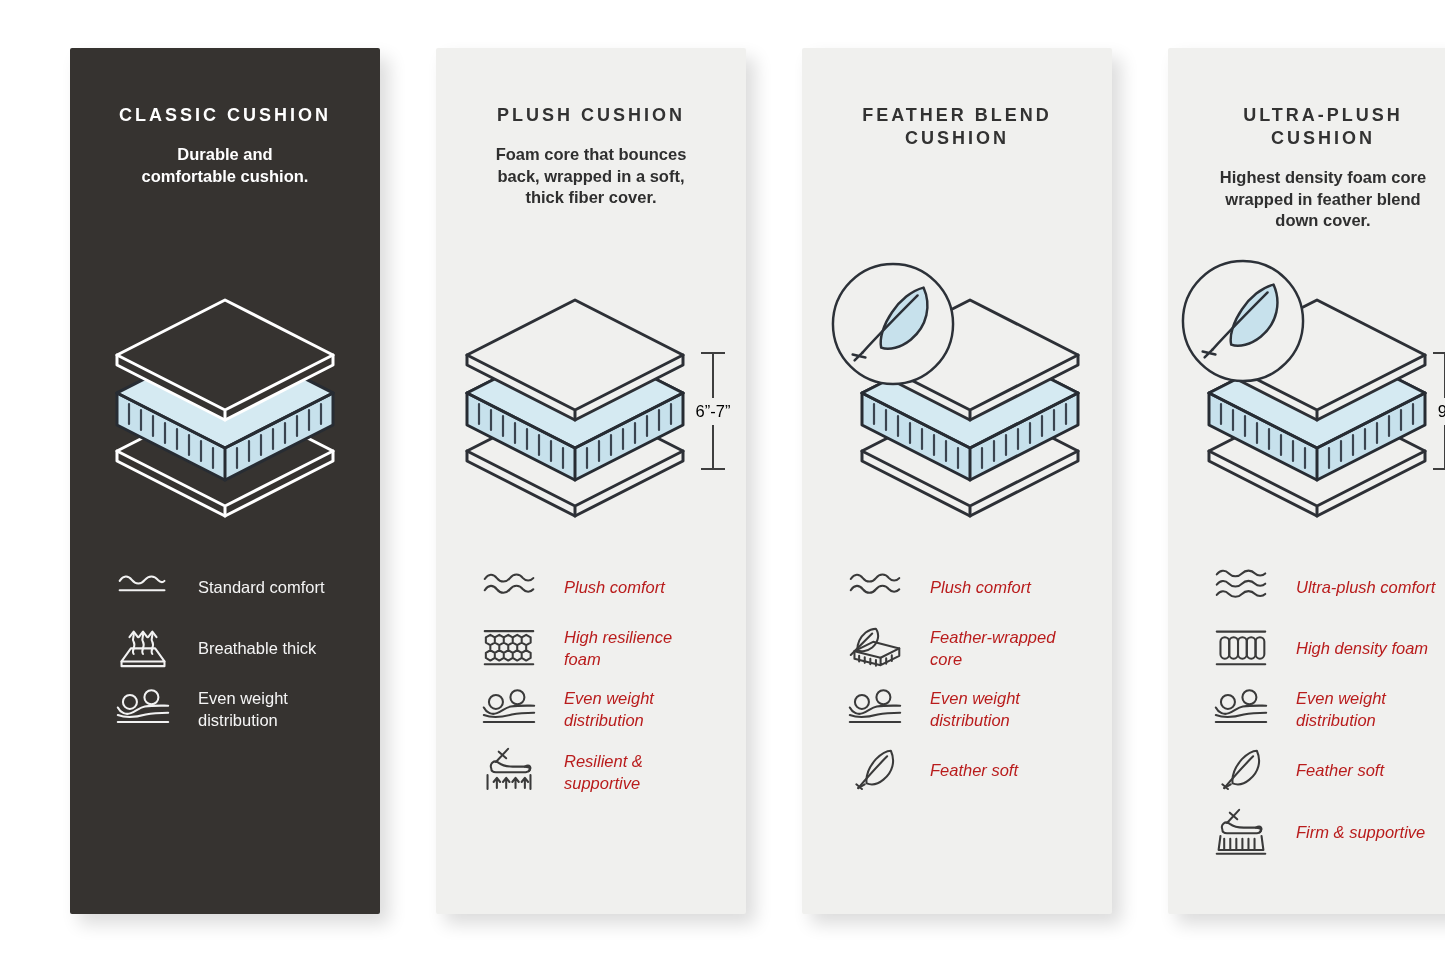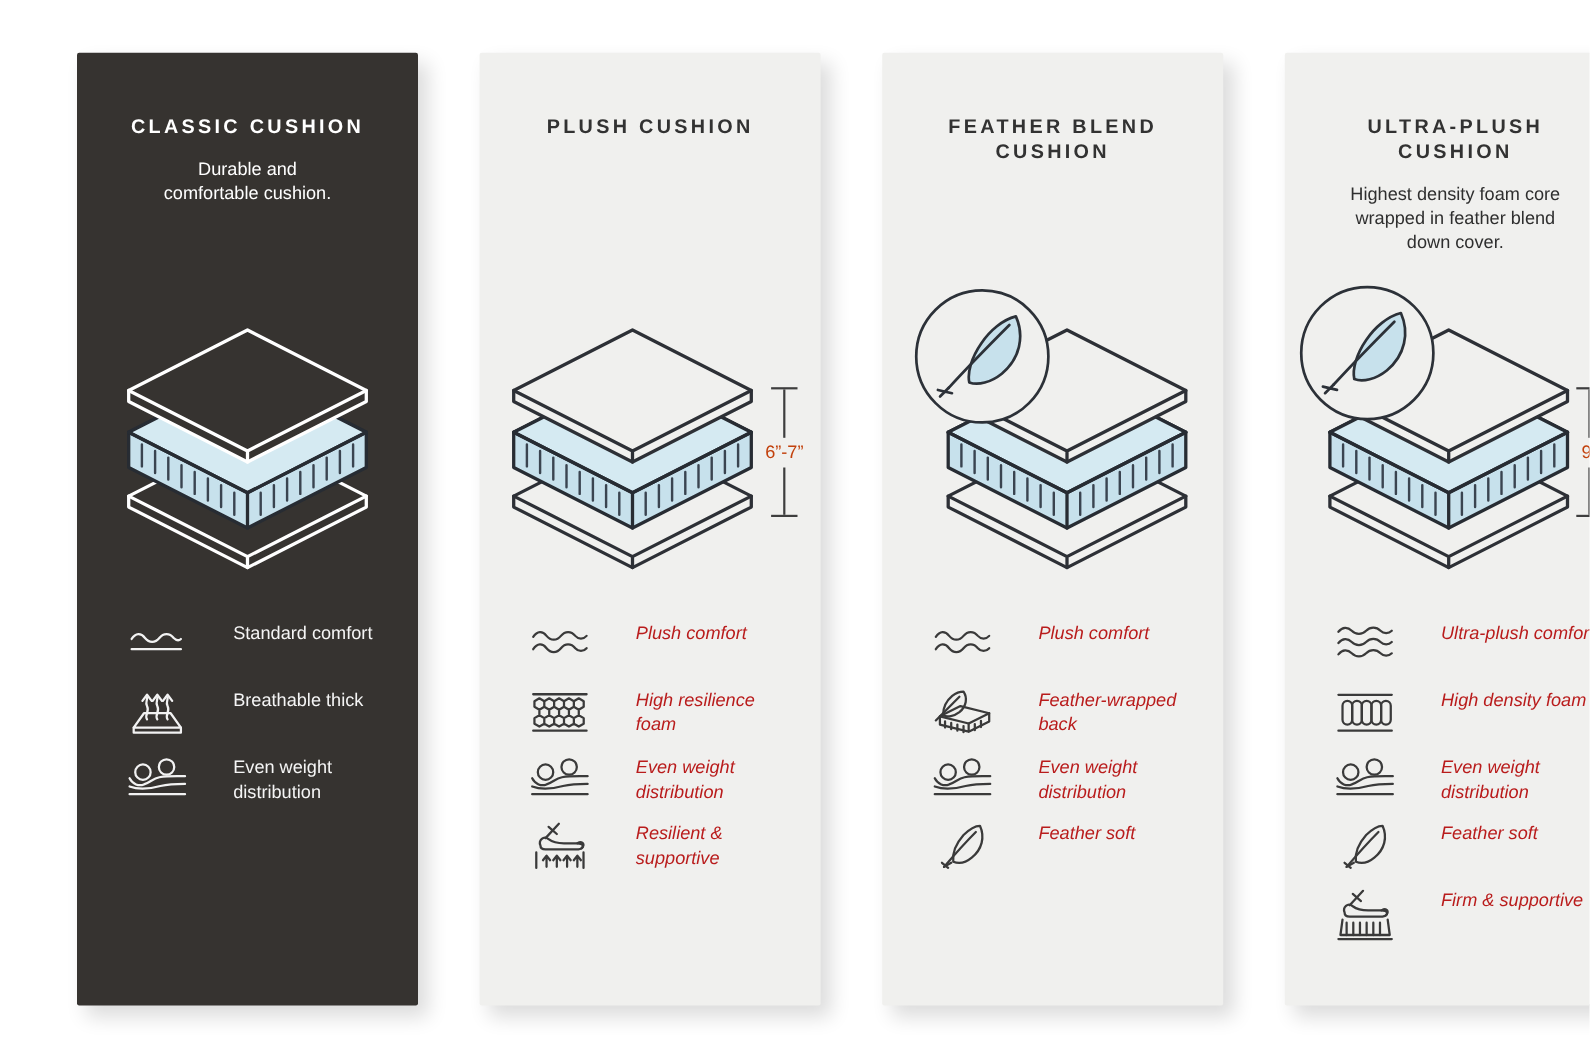--- a/index.html
+++ b/index.html
@@ -7,21 +7,21 @@
   .board{display:flex;gap:34px;padding:48px 0 0 48px;}
   .panel{position:relative;width:310px;height:866px;border-radius:2px;flex:none;
     box-shadow:9px 10px 18px rgba(0,0,0,0.14);margin-left:22px;}
   .panel.light{background:#f0f0ee;color:#333333;}
   .panel.dark{background:#363330;color:#ffffff;}
 
   .title{margin:0;padding-top:56px;text-align:center;font-size:18px;font-weight:bold;
     letter-spacing:3px;line-height:23px;white-space:pre-line;}
   .panel.light .title{color:#323232;}
   .desc{margin:17px auto 0;text-align:center;font-size:16.5px;line-height:21.5px;
-    white-space:pre-line;}
+    white-space:pre-line;font-weight:bold;}
   .panel.light .desc{color:#2f2f2f;}
 
   .diagram{position:absolute;top:200px;left:0;width:100%;height:292px;}
   .cushion{position:absolute;top:44px;left:50%;width:300px;height:240px;}
   .shift-0{transform:translateX(-50%);}
   .shift-l16{transform:translateX(calc(-50% - 16px));}
   .shift-r13{transform:translateX(calc(-50% + 13px));}
   .shift-l6{transform:translateX(calc(-50% - 6px));}
   .cushion path{stroke-linejoin:round;stroke-linecap:round;}
   .c-slab{stroke-width:3;}
@@ -36,24 +36,24 @@
   .c-hatch{fill:none;stroke:#3a4450;stroke-width:2.2;}
 
   .badge{position:absolute;width:128px;height:128px;}
   .badge.pos-a{left:27px;top:12px;}
   .badge.pos-b{left:11px;top:9px;}
 
   .bracket{position:absolute;right:18px;top:104px;height:118px;width:30px;
     display:flex;flex-direction:column;align-items:center;}
   .bracket .cap{width:24px;height:0;border-top:2.5px solid #3e3e3e;flex:none;}
   .bracket .seg{width:2.5px;flex:1;background:#3e3e3e;}
-  .bracket .mlabel{font-size:16.5px;color:#c2410c;margin:4px 0;white-space:nowrap;}
+  .bracket .mlabel{font-size:16.5px;color:#000000;margin:4px 0;white-space:nowrap;}
 
   .features{position:absolute;top:517px;left:44px;right:20px;margin:0;padding:0;list-style:none;}
-  .feat{display:flex;align-items:flex-start;gap:40px;min-height:44px;margin-bottom:16px;}
+  .feat{display:flex;align-items:center;gap:26px;min-height:44px;margin-bottom:16px;}
   .ibox{width:58px;flex:none;display:flex;justify-content:center;align-items:center;}
   .fico{stroke:currentColor;fill:none;stroke-width:2.2;stroke-linecap:round;stroke-linejoin:round;width:56px;}
   .panel.light .ibox{color:#3a3a3a;}
   .panel.dark .ibox{color:#f2f2f2;}
   .flabel{font-size:16.5px;line-height:22px;white-space:pre-line;}
   .panel.light .flabel{color:#b91c1c;font-style:italic;}
   .panel.dark .flabel{color:#f5f5f5;}
 </style>
 </head>
 <body>
@@ -112,20 +112,23 @@
           </svg>
         </span>
         <span class="flabel">Even weight
 distribution</span>
       </li>
     </ul>
   </section>
 
   <section class="panel light">
     <h2 class="title">PLUSH CUSHION</h2>
+    <p class="desc">Foam core that bounces
+back, wrapped in a soft,
+thick fiber cover.</p>
     <div class="diagram">
       <svg class="cushion shift-l16" viewBox="0 0 300 240">
         <path class="c-slab" d="M150,104 L258,159 L258,169 L150,224 L42,169 L42,159 Z"></path>
         <path class="c-edge" d="M42,159 L150,214 L258,159 M150,214 L150,224"></path>
         <path class="c-foam-side" d="M150,46 L258,101 L258,133 L150,188 L42,133 L42,101 Z"></path>
         <path class="c-foam-top" d="M150,46 L258,101 L150,156 L42,101 Z"></path>
         <path class="c-foam-edge" d="M42,101 L150,156 L258,101 M150,156 L150,188"></path>
         <path class="c-hatch" d="M54,112V132M66,118V138M78,124V144M90,131V151M102,137V157M114,143V163M126,149V169M138,156V176M162,156V176M174,149V169M186,143V163M198,137V157M210,131V151M222,124V144M234,118V138M246,112V132"></path>
         <path class="c-slab" d="M150,8 L258,63 L258,73 L150,128 L42,73 L42,63 Z"></path>
         <path class="c-edge" d="M42,63 L150,118 L258,63 M150,118 L150,128"></path>
@@ -225,21 +228,21 @@
         <span class="ibox">
           <svg class="fico" viewBox="0 0 60 48">
             <path d="M8,27 L28,17 L56,24 L36,34 Z"></path>
             <path d="M8,27 L8,35 L36,42 L36,34 M36,42 L56,32 L56,24"></path>
             <path d="M13,32 V38 M19,33.5 V39.5 M25,35 V41 M31,36.5 V42.5 M42,34.5 V40.5 M48,31.5 V37.5"></path>
             <path d="M31,3 C35,9 34,17 27,23 C22,27 15,28 11,26 C11,19 14,12 20,7 C24,4 28,3 31,3 Z"></path>
             <path d="M27,8 C21,14 14,21 4,31"></path>
           </svg>
         </span>
         <span class="flabel">Feather-wrapped
-back</span>
+core</span>
       </li>
       <li class="feat">
         <span class="ibox">
           <svg class="fico" viewBox="0 0 60 48">
             <circle cx="16" cy="16" r="7.5"></circle>
               <circle cx="39" cy="11" r="7.5"></circle>
             <path d="M3,22 C6,28 12,30 17,28 C23,26 26,22 32,21 C41,19.5 50,20 57,20"></path>
             <path d="M3,30 C12,33.5 24,32 33,29.5 C42,27.5 51,27.5 57,27.5"></path>
             <path d="M3,37.5 L57,37.5"></path>
           </svg>

